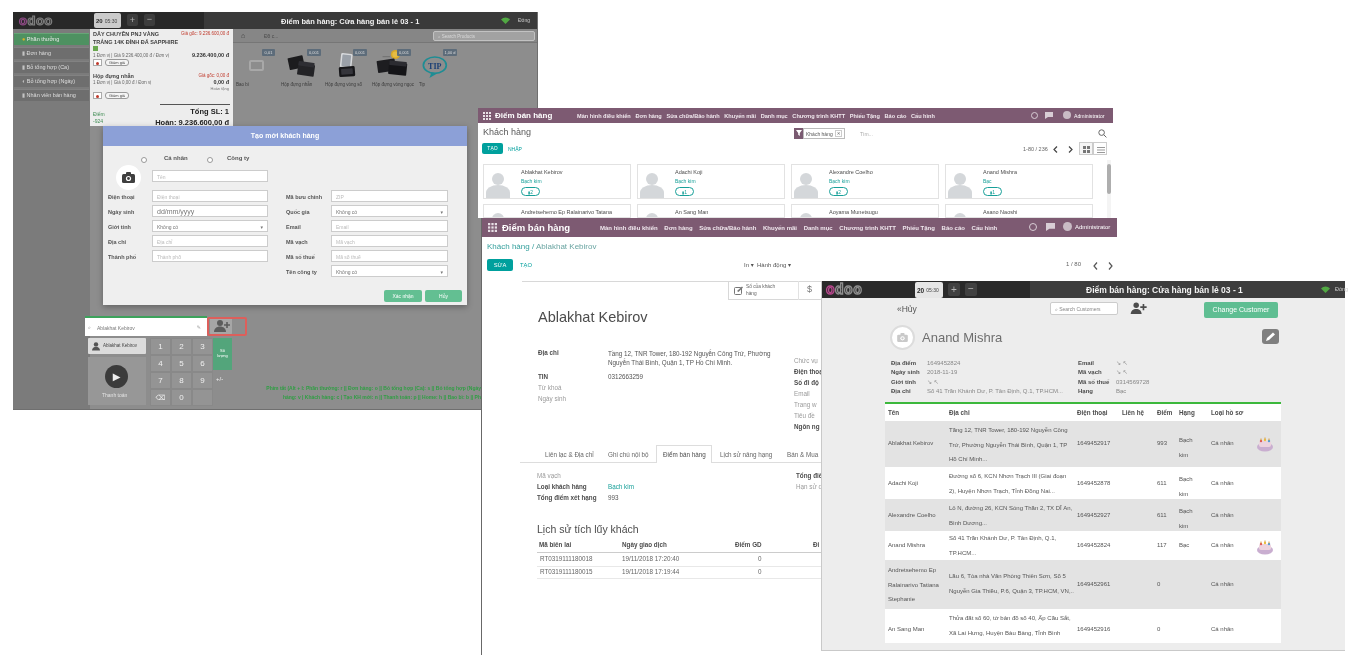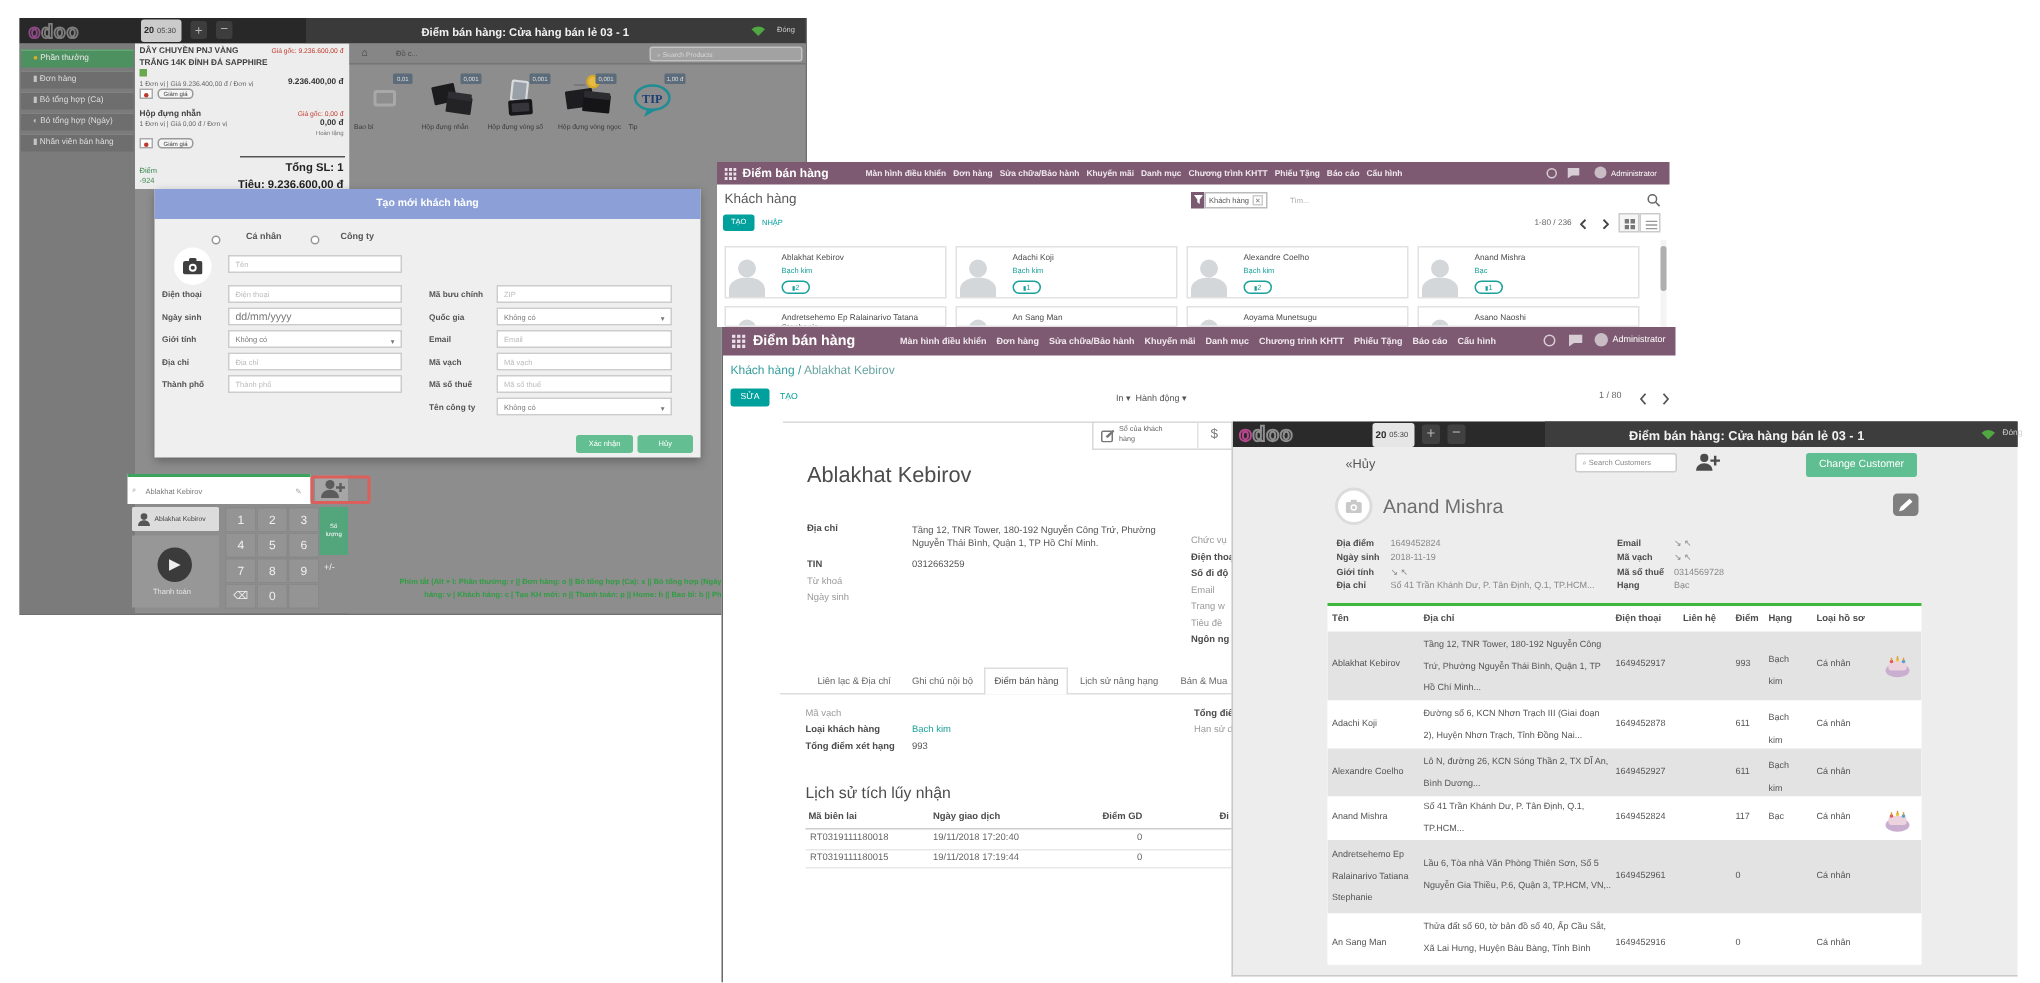--- a/index.html
+++ b/index.html
@@ -58,21 +58,21 @@
     <div class="tx" style="left:3px;top:51px;font-size:4.5px;color:#666">1 Đơn vị | Giá 0,00 đ / Đơn vị</div>
     <div class="tx" style="right:4px;top:50px;font-size:5.5px;font-weight:bold;color:#333">0,00 đ</div>
     <div class="tx" style="right:4px;top:57px;font-size:4px;color:#777">Hoàn tặng</div>
     <div class="ab" style="left:3px;top:63px;width:9px;height:7px;border:1px solid #aaa;background:#fff">
         <div class="ab" style="left:2px;top:1.5px;width:3px;height:3px;background:#c0392b;border-radius:50%"></div>
       </div>
     <div class="ab" style="left:15px;top:63px;height:7px;border:1px solid #999;border-radius:3px;background:#f5f5f5;font-size:4px;color:#444;line-height:6px;padding:0 3px">Giảm giá</div>
     <div class="ab" style="left:70px;top:75px;right:3px;border-top:1px solid #555"></div>
     <div class="tx" style="left:3px;top:82px;font-size:5px;color:#3d8b52;line-height:7px">Điểm<br>-924</div>
     <div class="tx" style="right:4px;top:78px;font-size:7.5px;font-weight:bold;color:#222">Tổng SL: 1</div>
-    <div class="tx" style="right:4px;top:89px;font-size:7.5px;font-weight:bold;color:#222">Tiêu: 9.236.600,00 đ</div>
+    <div class="tx" style="right:4px;top:89px;font-size:7.5px;font-weight:bold;color:#222">Hoàn: 9.236.600,00 đ</div>
   </div>
 
   <div class="ab" style="left:220px;top:17px;right:0;bottom:0;background:#8d8d8d">
     <div class="ab" style="left:0;top:0;width:100%;height:14px;background:#868686;border-bottom:1px solid #767676">
       <div class="tx" style="left:8px;top:3px;font-size:7px;color:#3e3e3e">⌂</div>
       <div class="tx" style="left:31px;top:4px;font-size:5px;color:#4a4a4a">Đồ c...</div>
       <div class="ab" style="left:200px;top:2px;width:102px;height:10px;background:#a2a2a2;border:1px solid #c2c2c2;border-radius:2px">
         <div class="tx" style="left:4px;top:2px;font-size:4.5px;color:#d8d8d8">⌕ Search Products</div>
       </div>
     </div>
@@ -428,21 +428,21 @@
   <div class="tx" style="left:305px;top:233px;font-size:6.3px;color:#666">Bán &amp; Mua</div>
 
   <div class="tx" style="left:55px;top:254px;font-size:6.3px;color:#9a9a9a">Mã vạch</div>
   <div class="tx" style="left:55px;top:265px;font-size:6.3px;font-weight:bold;color:#4c4c4c">Loại khách hàng</div>
   <div class="tx" style="left:126px;top:265px;font-size:6.3px;color:#18a099">Bạch kim</div>
   <div class="tx" style="left:55px;top:276px;font-size:6.3px;font-weight:bold;color:#4c4c4c">Tổng điểm xét hạng</div>
   <div class="tx" style="left:126px;top:276px;font-size:6.3px;color:#555">993</div>
   <div class="tx" style="left:314px;top:254px;font-size:6.3px;font-weight:bold;color:#4c4c4c">Tổng điể</div>
   <div class="tx" style="left:314px;top:265px;font-size:6.3px;color:#9a9a9a">Hạn sử d</div>
 
-  <div class="tx" style="left:55px;top:305px;font-size:10.5px;color:#4c4c4c">Lịch sử tích lűy nhận</div>
+  <div class="tx" style="left:55px;top:305px;font-size:10.5px;color:#4c4c4c">Lịch sử tích lűy khách</div>
   <div class="tx" style="left:57px;top:323px;font-size:6.3px;font-weight:bold;color:#4c4c4c">Mã biên lai</div>
   <div class="tx" style="left:140px;top:323px;font-size:6.3px;font-weight:bold;color:#4c4c4c">Ngày giao dịch</div>
   <div class="tx" style="left:253px;top:323px;font-size:6.3px;font-weight:bold;color:#4c4c4c">Điểm GD</div>
   <div class="tx" style="left:331px;top:323px;font-size:6.3px;font-weight:bold;color:#4c4c4c">Đi</div>
   <div class="ab" style="left:55px;top:334px;right:0;border-top:1px solid #ccc"></div>
   <div class="tx" style="left:58px;top:337px;font-size:6.3px;color:#666">RT0319111180018</div>
   <div class="tx" style="left:140px;top:337px;font-size:6.3px;color:#666">19/11/2018 17:20:40</div>
   <div class="tx" style="left:276px;top:337px;font-size:6.3px;color:#666">0</div>
   <div class="ab" style="left:55px;top:348px;right:0;border-top:1px solid #e8e8e8"></div>
   <div class="tx" style="left:58px;top:350px;font-size:6.3px;color:#666">RT0319111180015</div>

